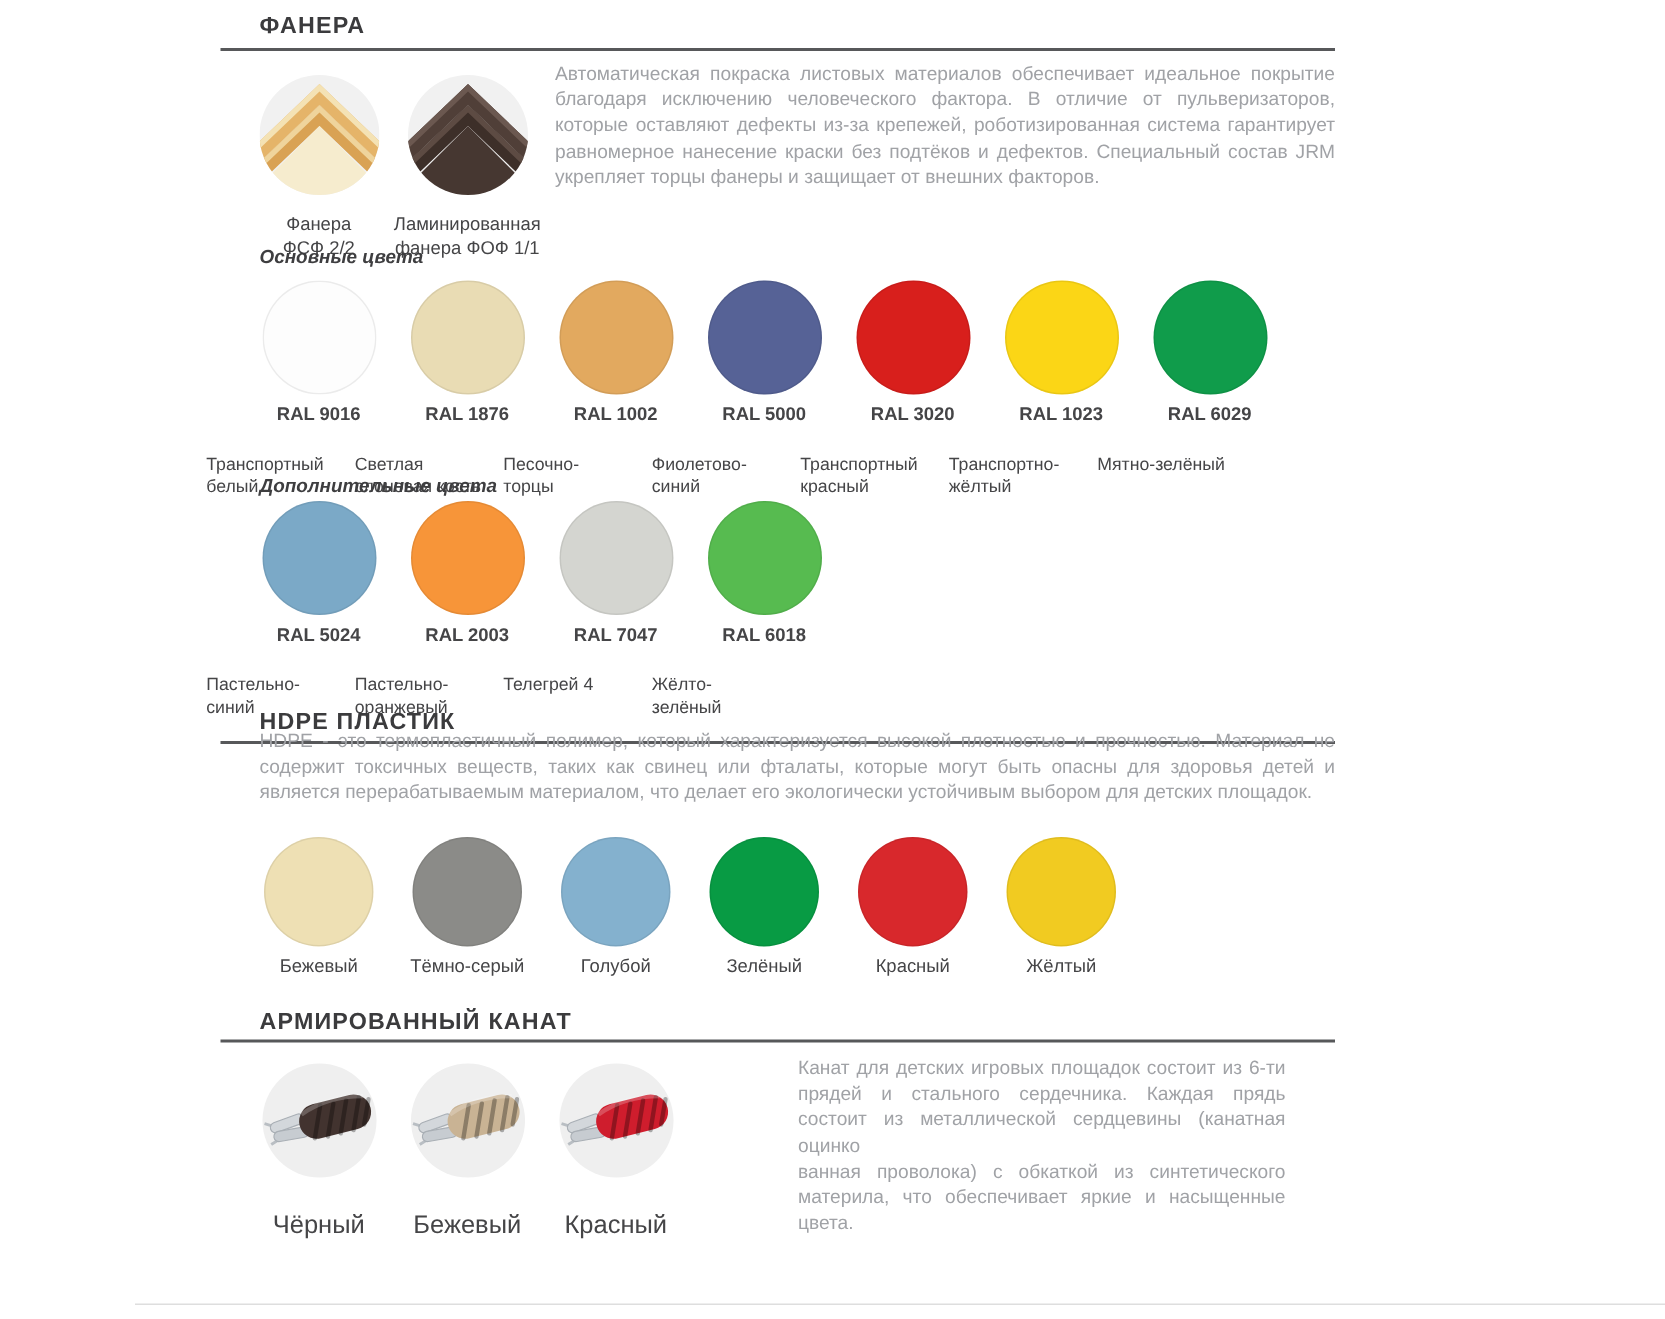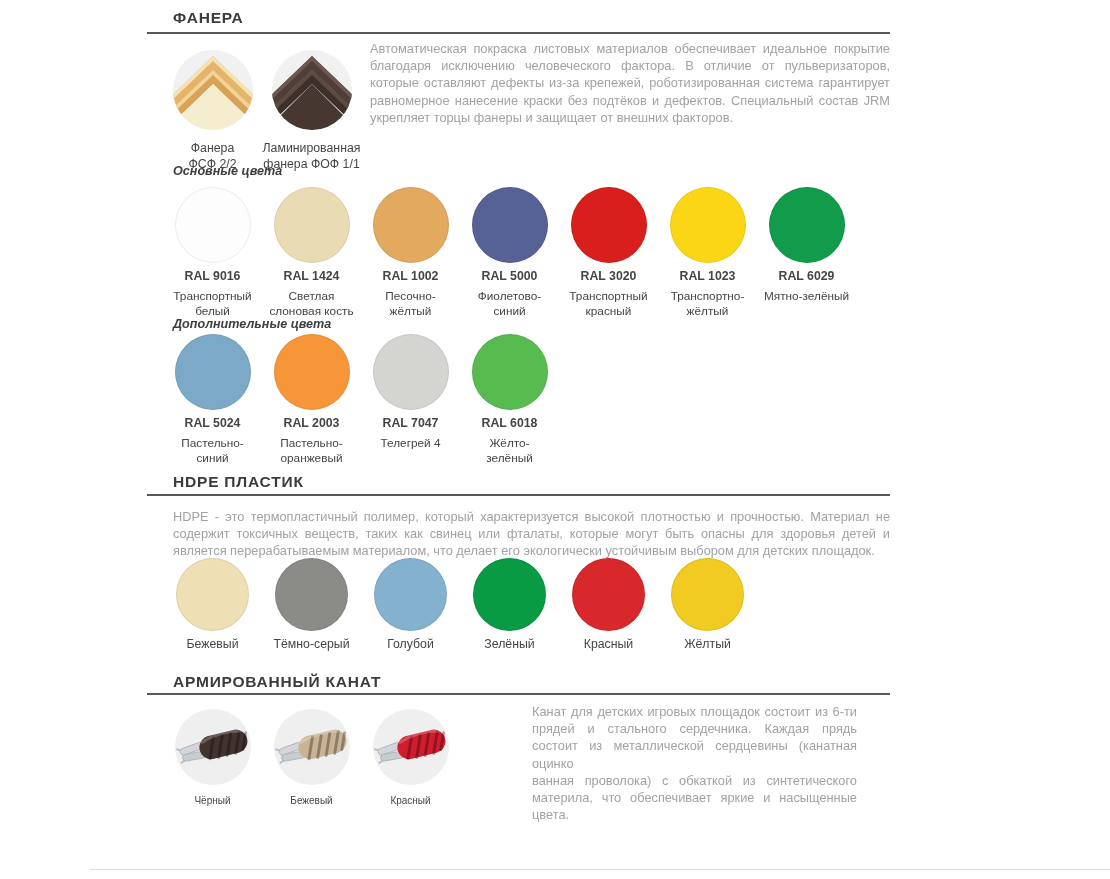--- a/index.html
+++ b/index.html
@@ -10,27 +10,27 @@
   .rule{position:absolute;left:147px;width:743px;height:2px;background:#57585a;}
   .para{position:absolute;margin:0;font-size:12.8px;line-height:17.2px;color:#a0a2a6;
         text-align:justify;white-space:pre-line;}
   .sub-label{position:absolute;left:173px;font-size:12.6px;font-weight:bold;color:#3e3e40;font-style:italic;}
   .row{position:absolute;display:flex;}
   .col{width:99px;display:flex;flex-direction:column;align-items:center;flex:0 0 99px;}
   .circle{border-radius:50%;box-shadow:inset 0 0 0 1px rgba(0,0,0,0.07);}
   .d76{width:76px;height:76px;}
   .d73{width:73px;height:73px;}
   .code{margin-top:6px;font-size:12.3px;font-weight:bold;color:#454547;text-align:center;}
-  .cname{margin-top:6px;font-size:11.8px;line-height:15px;color:#454547;text-align:center;
+  .cname{margin-top:19px;font-size:11.8px;line-height:15px;color:#454547;text-align:left;
          white-space:pre-line;width:150px;}
   .photo{width:80px;height:80px;}
   .photo-label{margin-top:7px;font-size:12.3px;line-height:15.5px;color:#454547;
                text-align:center;white-space:pre-line;width:150px;}
   .rope-photo{width:78px;height:78px;}
-  .rope-label{margin-top:5px;font-size:10px;color:#454547;text-align:center;}
+  .rope-label{margin-top:16px;font-size:17px;color:#454547;text-align:center;}
   .foot{position:absolute;left:173px;font-size:12.3px;color:#a8aaad;}
   .bottom-line{position:absolute;left:90px;top:869px;width:1020px;height:1px;background:#dedede;}
 </style>
 </head>
 <body>
 
 <div class="page">
 
   <h2 class="sec-title" style="top:9px">ФАНЕРА</h2>
   <div class="rule" style="top:32px"></div>
@@ -86,29 +86,29 @@
 
   <div class="row" style="left:163px;top:187px">
     <div class="col">
       <div class="circle d76" style="background-color: rgb(253, 253, 253);"></div>
       <div class="code">RAL 9016</div>
       <div class="cname">Транспортный
 белый</div>
     </div>
     <div class="col">
       <div class="circle d76" style="background-color: rgb(233, 220, 180);"></div>
-      <div class="code">RAL 1424</div>
+      <div class="code">RAL 1876</div>
       <div class="cname">Светлая
 слоновая кость</div>
     </div>
     <div class="col">
       <div class="circle d76" style="background-color: rgb(226, 169, 95);"></div>
       <div class="code">RAL 1002</div>
       <div class="cname">Песочно-
-жёлтый</div>
+торцы</div>
     </div>
     <div class="col">
       <div class="circle d76" style="background-color: rgb(86, 98, 150);"></div>
       <div class="code">RAL 5000</div>
       <div class="cname">Фиолетово-
 синий</div>
     </div>
     <div class="col">
       <div class="circle d76" style="background-color: rgb(216, 31, 28);"></div>
       <div class="code">RAL 3020</div>
@@ -152,21 +152,21 @@
       <div class="circle d76" style="background-color: rgb(87, 187, 80);"></div>
       <div class="code">RAL 6018</div>
       <div class="cname">Жёлто-
 зелёный</div>
     </div>
   </div>
 
   <h2 class="sec-title" style="top:473px">HDPE ПЛАСТИК</h2>
   <div class="rule" style="top:494px"></div>
 
-  <p class="para" style="left:173px;top:508px;width:717px">HDPE - это термопластичный полимер, который характеризуется высокой плотностью и прочностью. Материал не содержит токсичных веществ, таких как свинец или фталаты, которые могут быть опасны для здоровья детей и является перерабатываемым материалом, что делает его экологически устойчивым выбором для детских площадок.</p>
+  <p class="para" style="left:173px;top:485px;width:717px">HDPE - это термопластичный полимер, который характеризуется высокой плотностью и прочностью. Материал не содержит токсичных веществ, таких как свинец или фталаты, которые могут быть опасны для здоровья детей и является перерабатываемым материалом, что делает его экологически устойчивым выбором для детских площадок.</p>
 
   <div class="row" style="left:163px;top:558px">
     <div class="col">
       <div class="circle d73" style="background-color: rgb(238, 224, 180);"></div>
       <div class="code" style="font-weight:normal;font-size:12.3px">Бежевый</div>
     </div>
     <div class="col">
       <div class="circle d73" style="background-color: rgb(139, 139, 136);"></div>
       <div class="code" style="font-weight:normal;font-size:12.3px">Тёмно-серый</div>
     </div>

